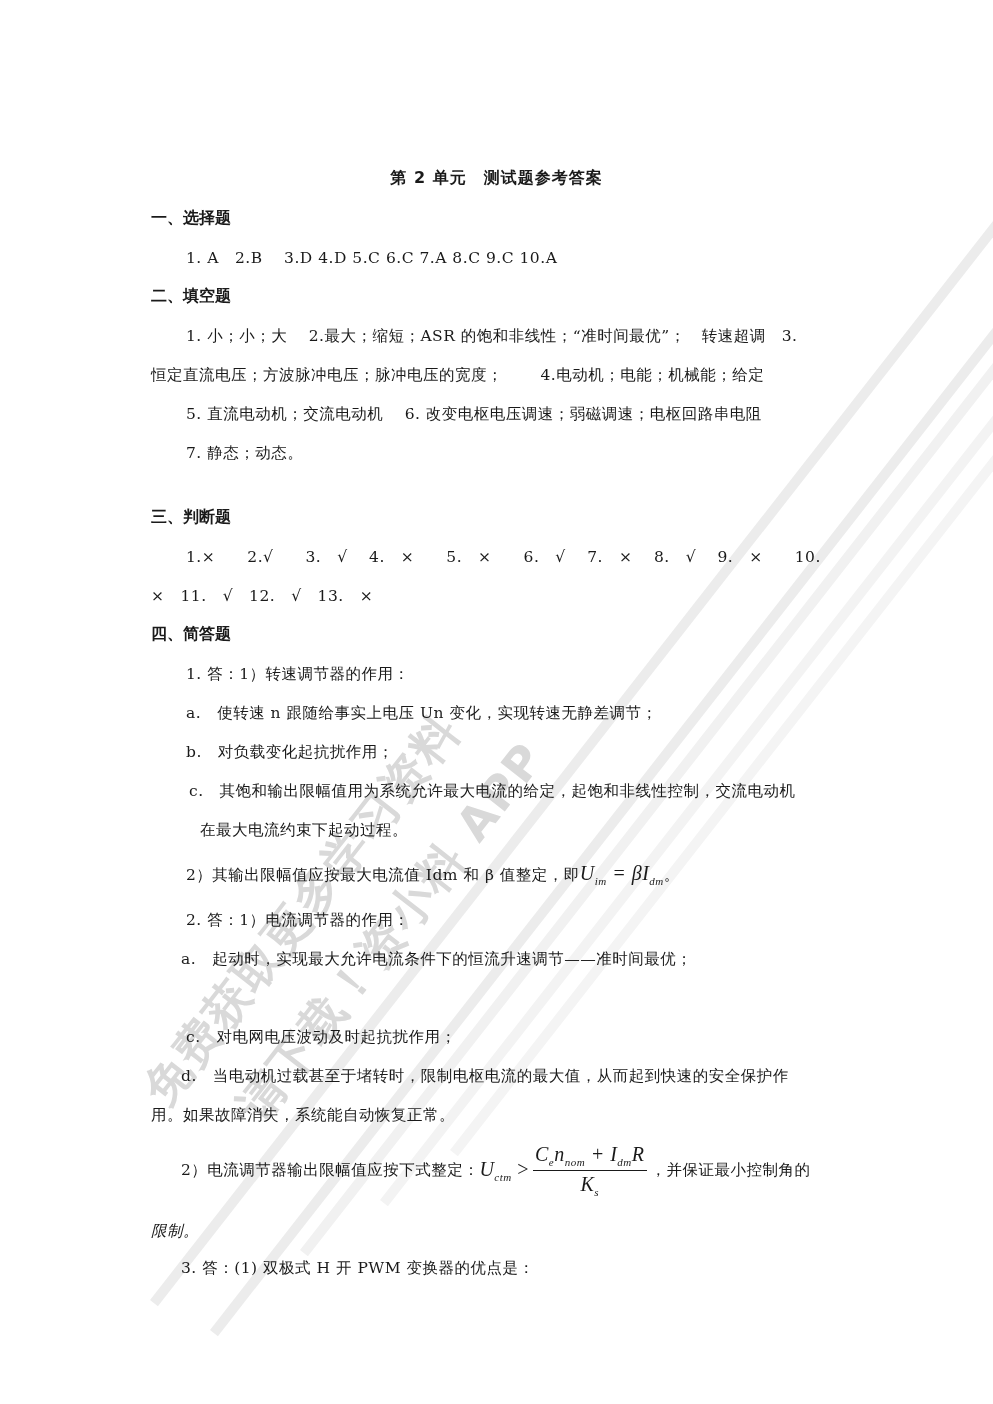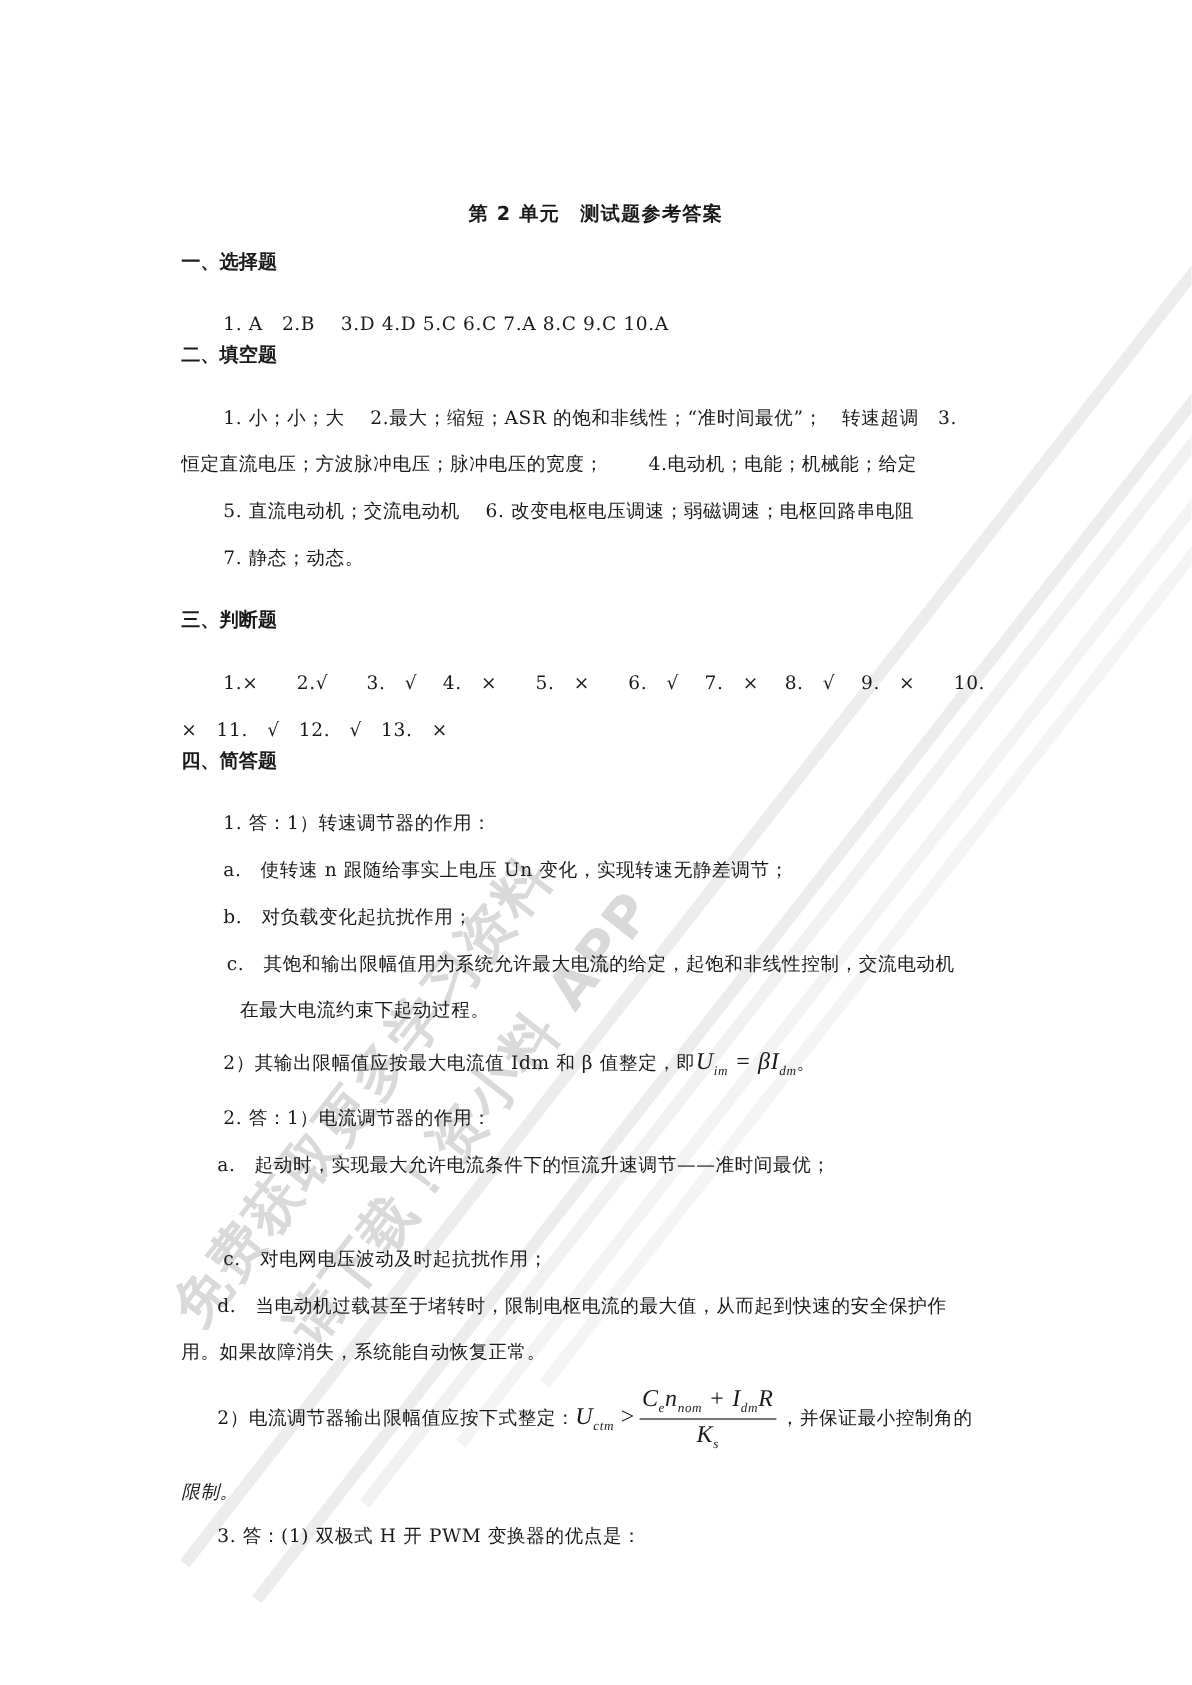--- a/index.html
+++ b/index.html
@@ -20,21 +20,21 @@
   }
   .page { position: absolute; left: 0; top: 0; width: 993px; height: 1181px; }
   .title {
     position: absolute; top: 168px; left: 0; width: 993px; text-align: center;
     font-family: "DejaVu Sans", sans-serif; font-weight: bold; font-size: 16px; letter-spacing: 1px;
   }
   .h {
     position: absolute; left: 151px; font-family: "DejaVu Sans", sans-serif; font-weight: bold; font-size: 16px;
   }
   .line {
-    position: absolute; font-size: 15.5px; white-space: nowrap; letter-spacing: 0.5px; margin-top: 12px;
+    position: absolute; font-size: 15.5px; white-space: nowrap; letter-spacing: 0.5px;
   }
   .math { font-family: "Liberation Serif", serif; font-style: italic; font-size: 20px; }
   .math sub { font-size: 11px; }
   .frac {
     display: inline-block; vertical-align: middle; text-align: center; margin: 0 4px;
     font-family: "Liberation Serif", serif; font-style: italic; font-size: 20px;
   }
   .frac .num { display: block; border-bottom: 1px solid #1a1a1a; padding: 0 2px 2px; }
   .frac .den { display: block; padding-top: 2px; }
   .frac sub { font-size: 11px; }

